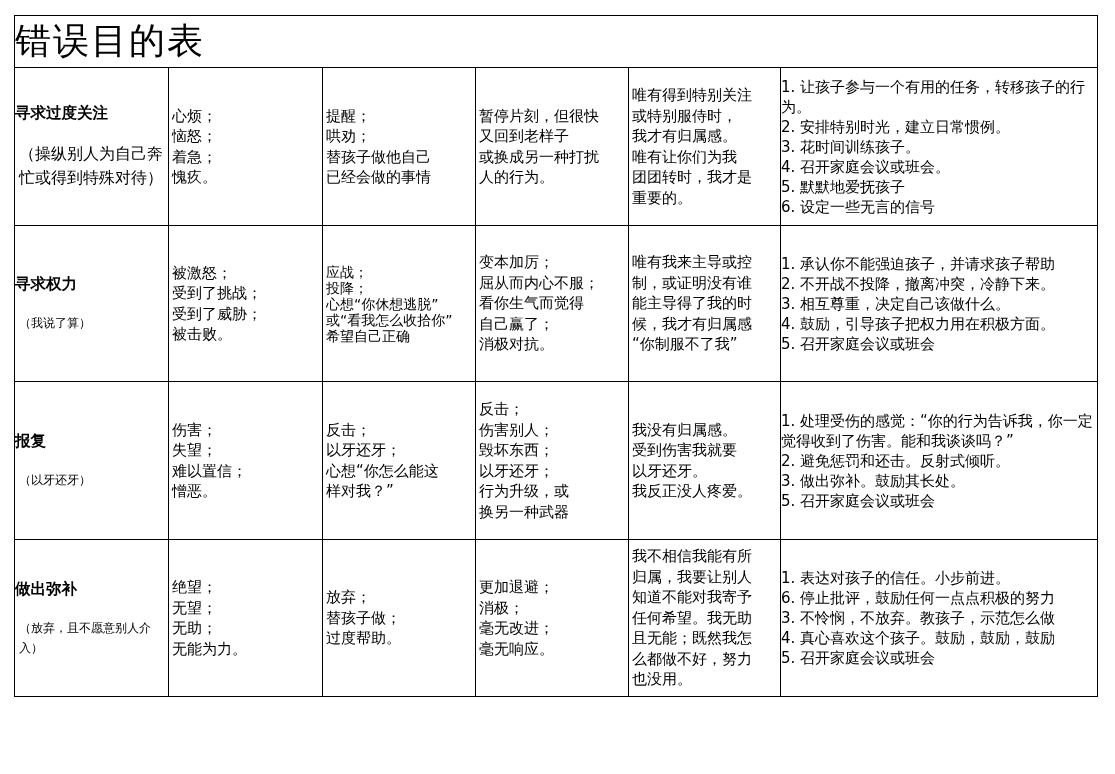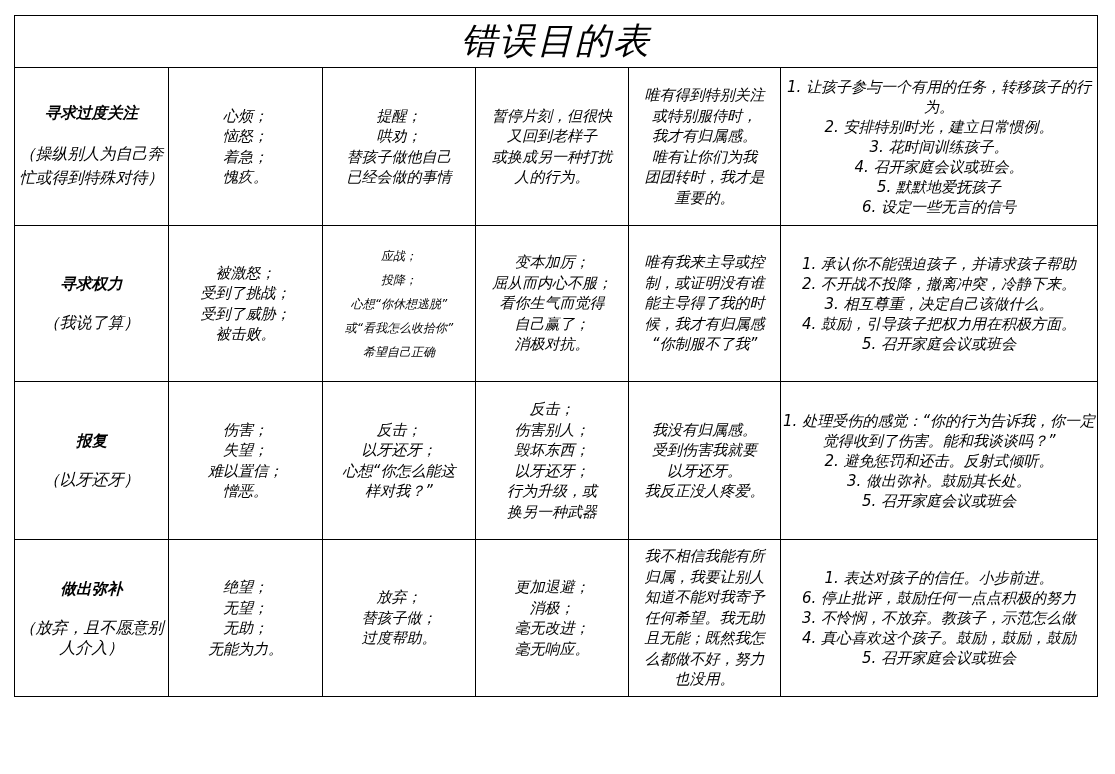--- a/index.html
+++ b/index.html
@@ -20,23 +20,22 @@
       left: 14px;
       top: 15px;
       border-collapse: collapse;
       table-layout: fixed;
       width: 1083px;
     }
     table.goal-table td {
       border: 1.5px solid #000;
       padding: 0;
       vertical-align: middle;
-      text-align: center;
+      text-align: left;
       overflow: hidden;
-      font-style: italic;
     }
     .title-cell {
       height: 51px;
       font-family: "DejaVu Serif", "Liberation Serif", serif;
       font-size: 36px;
       letter-spacing: 2px;
     }
     .head-cell {
       height: 63px;
       font-weight: bold;
@@ -52,28 +51,28 @@
       font-size: 15.5px;
       display: block;
       margin-bottom: 18px;
     }
     .goal-sub {
       font-size: 16px;
       line-height: 24px;
       display: block;
       padding: 0 4px;
     }
-    .goal-sub.large { font-size: 16px; line-height: 20px; }
+    .goal-sub.large { font-size: 12px; line-height: 20px; }
     .lines {
       font-size: 15px;
       line-height: 20.5px;
       white-space: pre-line;
       padding: 0 3px;
     }
-    .lines.small { font-size: 12px; line-height: 24px; }
+    .lines.small { font-size: 14px; line-height: 16px; }
     td.resp-cell {
       text-align: left;
       padding: 0 2px 0 2px;
       vertical-align: middle;
     }
     .resp-item {
       font-size: 15px;
       line-height: 20px;
       display: block;
     }

